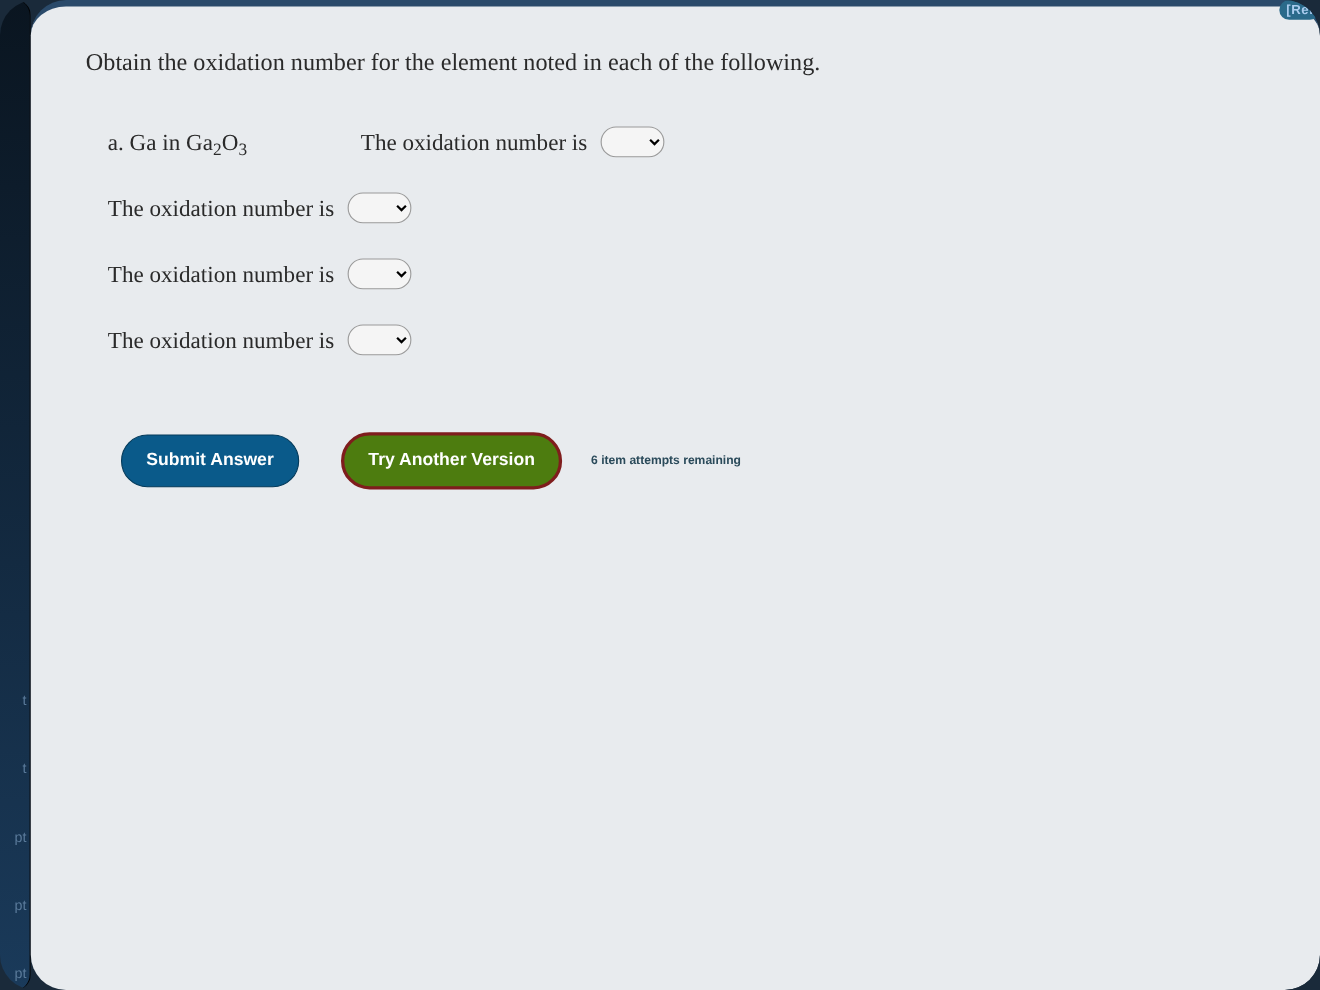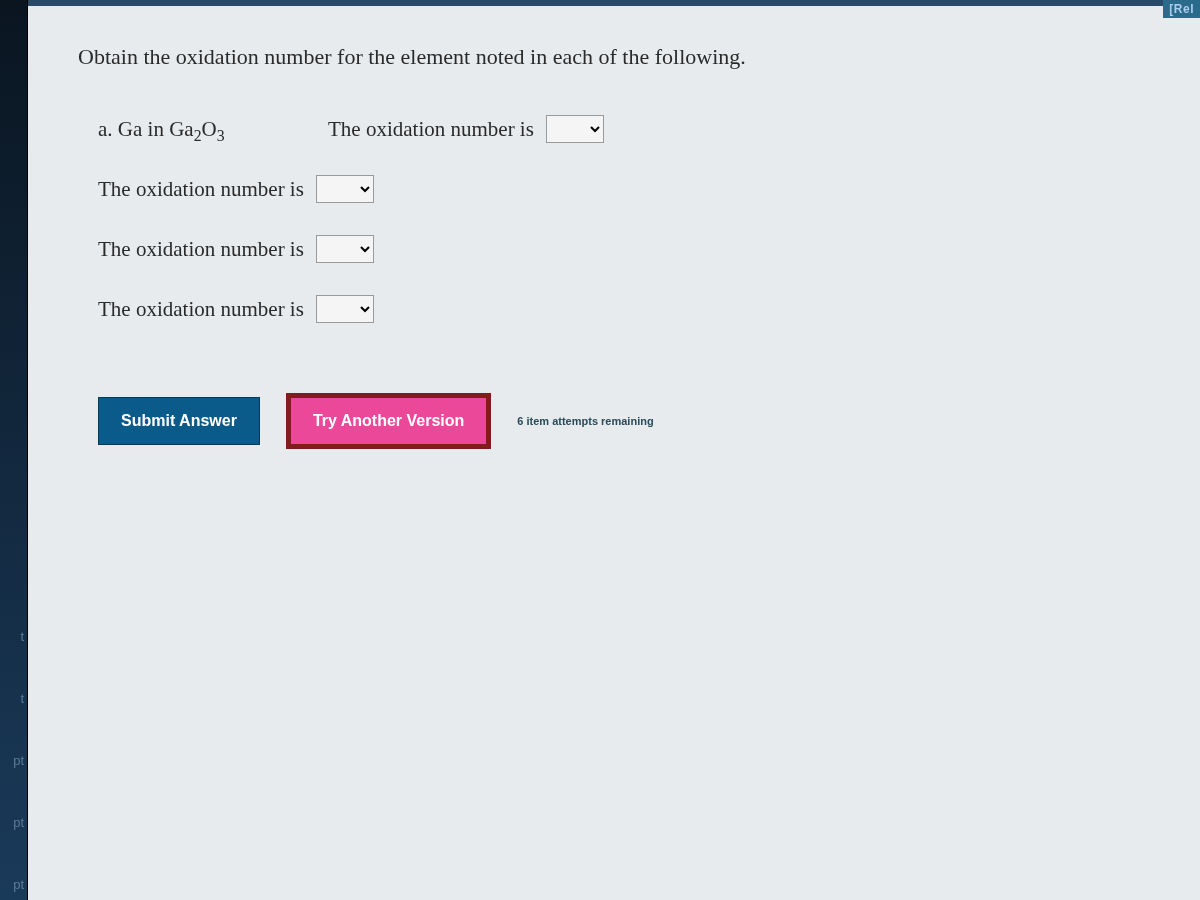--- a/index.html
+++ b/index.html
@@ -1,15 +1,15 @@
 <!DOCTYPE html>
 <html><head>
 <meta charset="utf-8">
 <style>
-  * { box-sizing: border-box; margin: 0; padding: 0; }
+  * { box-sizing: border-box; margin: 0; padding: 0; border-radius: 32px; }
   html, body { width: 1200px; height: 900px; overflow: hidden; }
   body {
     font-family: Georgia, 'Times New Roman', serif;
     background: #1a2a3a;
     display: flex;
   }
   .sidebar {
     width: 28px;
     background: linear-gradient(to bottom, #0a1520, #1a3a5a);
     display: flex;
@@ -84,23 +84,24 @@
     padding-left: 20px;
     font-family: Arial, Helvetica, sans-serif;
   }
   .btn {
     padding: 14px 22px;
     font-size: 16px;
     font-weight: bold;
     color: #fff;
     border: none;
     cursor: pointer;
+    margin-left: 12px;
   }
   .btn-primary { background: #0a5a8a; border: 1px solid #043a5a; }
-  .btn-secondary { background: #ec4899; border: 5px solid #7f1d1d; }
+  .btn-secondary { background: #4d7c0f; border: 3px solid #7f1d1d; }
   .attempts {
     font-size: 11px;
     font-weight: bold;
     color: #2a4a5a;
     font-family: Arial, Helvetica, sans-serif;
   }
 </style>
 </head>
 <body>
 

